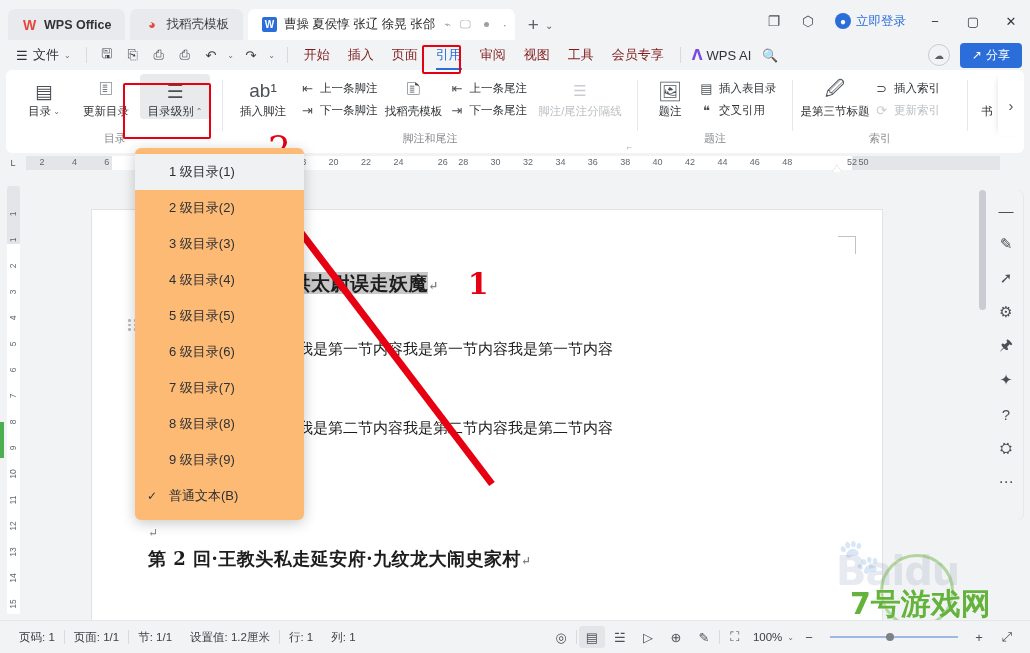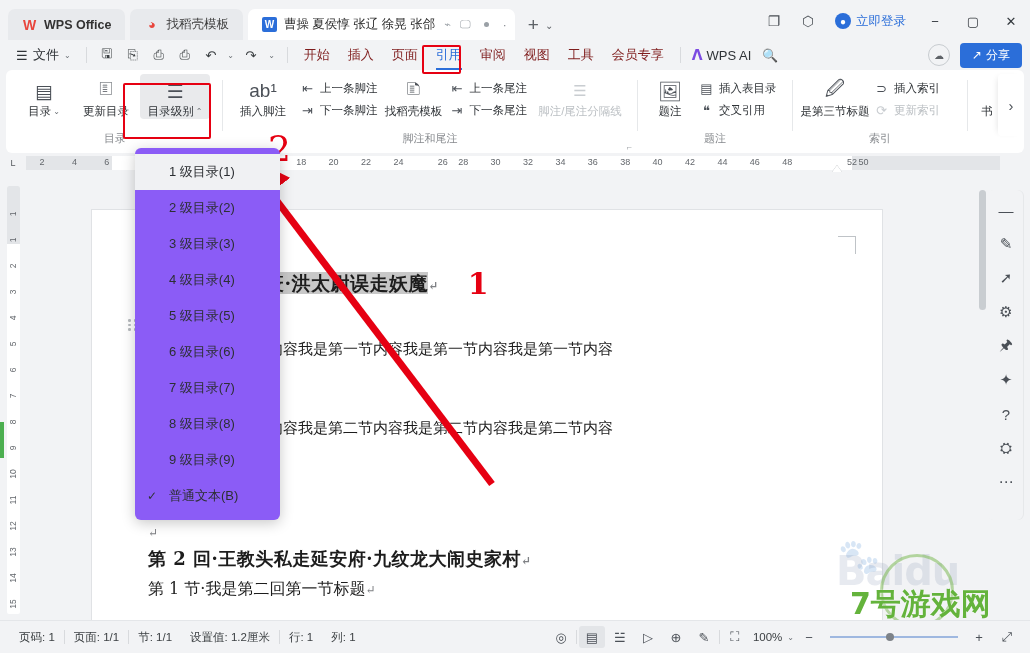--- a/index.html
+++ b/index.html
@@ -115,21 +115,21 @@
   .h-title { font-size: 19px; font-weight: 700; letter-spacing: .5px; }
   .h-title .sel { background: #c8c8c8; }
   .h-sub { font-size: 16px; }
   .p-text { font-size: 15px; }
   .pilcrow { color: #7f8185; font-size: 12px; }
   .drag-handle { position: absolute; left: 36px; top: 108px; width: 9px; height: 14px; display: grid;
                  grid-template-columns: 1fr 1fr; gap: 2px; align-content: center; }
   .drag-handle i { width: 2.5px; height: 2.5px; background: #b6babe; border-radius: 50%; display: block; }
 
   
-  .dropdown { position: absolute; left: 135px; top: 148px; width: 145px; background: #8b5cf6;
+  .dropdown { position: absolute; left: 135px; top: 148px; width: 169px; background: #fdba74;
               border-radius: 6px; box-shadow: 0 3px 14px rgba(0,0,0,.22); padding: 6px 0; z-index: 50; }
   .dd-item { height: 36px; display: flex; align-items: center; padding: 0 10px 0 34px; font-size: 13px;
              color: #2c2f33; position: relative; }
   .dd-item.sel { background: #f0f1f3; }
   .dd-check { position: absolute; left: 12px; font-size: 12px; color: #2f3337; }
 
   
   .anno { position: absolute; color: #e60012; font-size: 38px; font-weight: 400;
           font-family: "DejaVu Serif", serif; z-index: 45; }
   .arrow-svg { position: absolute; left: 0; top: 0; width: 1030px; height: 653px; z-index: 44; pointer-events: none; }
@@ -492,23 +492,20 @@
           </div>
           <div class="dline p-text">
             <span>我是第三节内容</span><span class="pilcrow">↵</span>
           </div>
           <div class="dline p-text" style="line-height:1.5">
             <span class="pilcrow">↵</span>
           </div>
           <div class="dline h-title" style="font-size:18px">
             <span>第 2 回·王教头私走延安府·九纹龙大闹史家村</span><span class="pilcrow">↵</span>
           </div>
-          <div class="dline h-sub">
-            <span>第 1 节·我是第二回第一节标题</span><span class="pilcrow">↵</span>
-          </div>
         </div>
       </div>
     </div>
   </div>
 
   <div class="dropdown" id="dropdown">
       <div class="dd-item sel">
         <span>1 级目录(1)</span>
       </div>
       <div class="dd-item">

